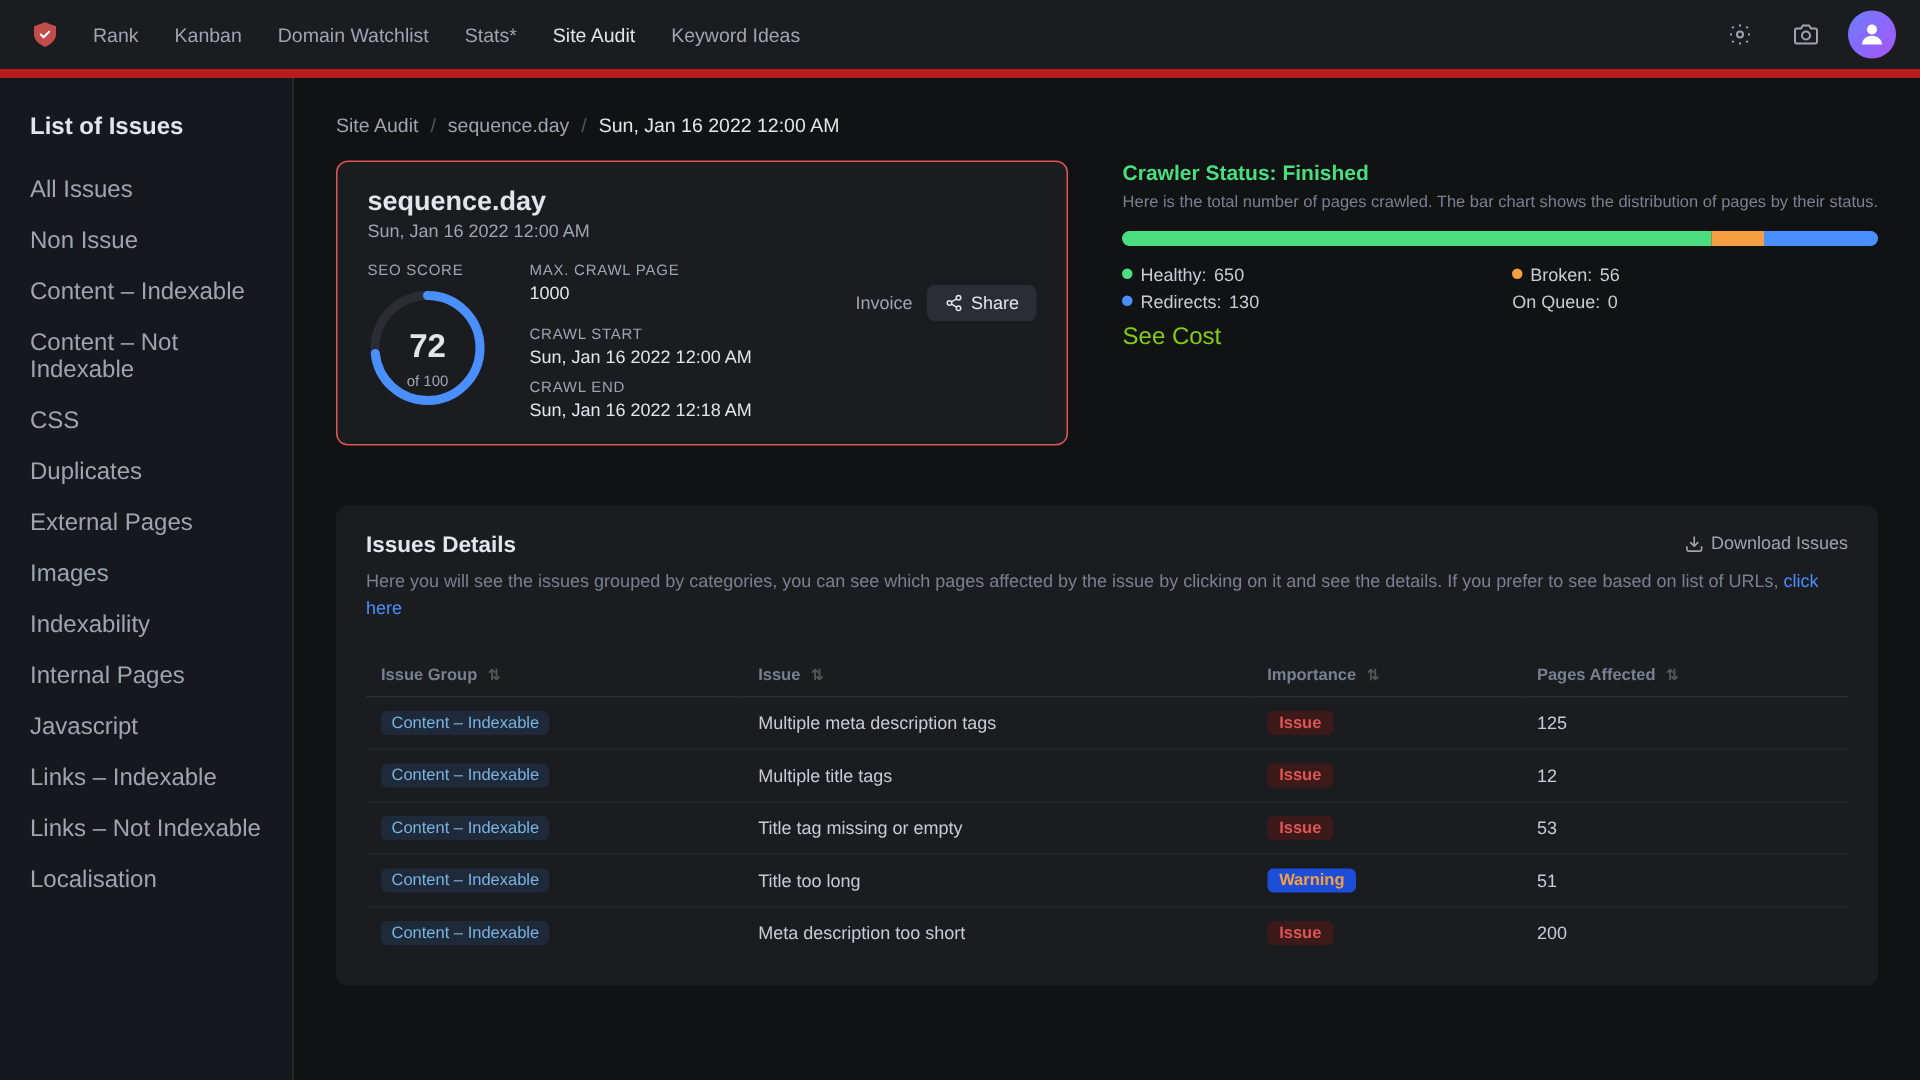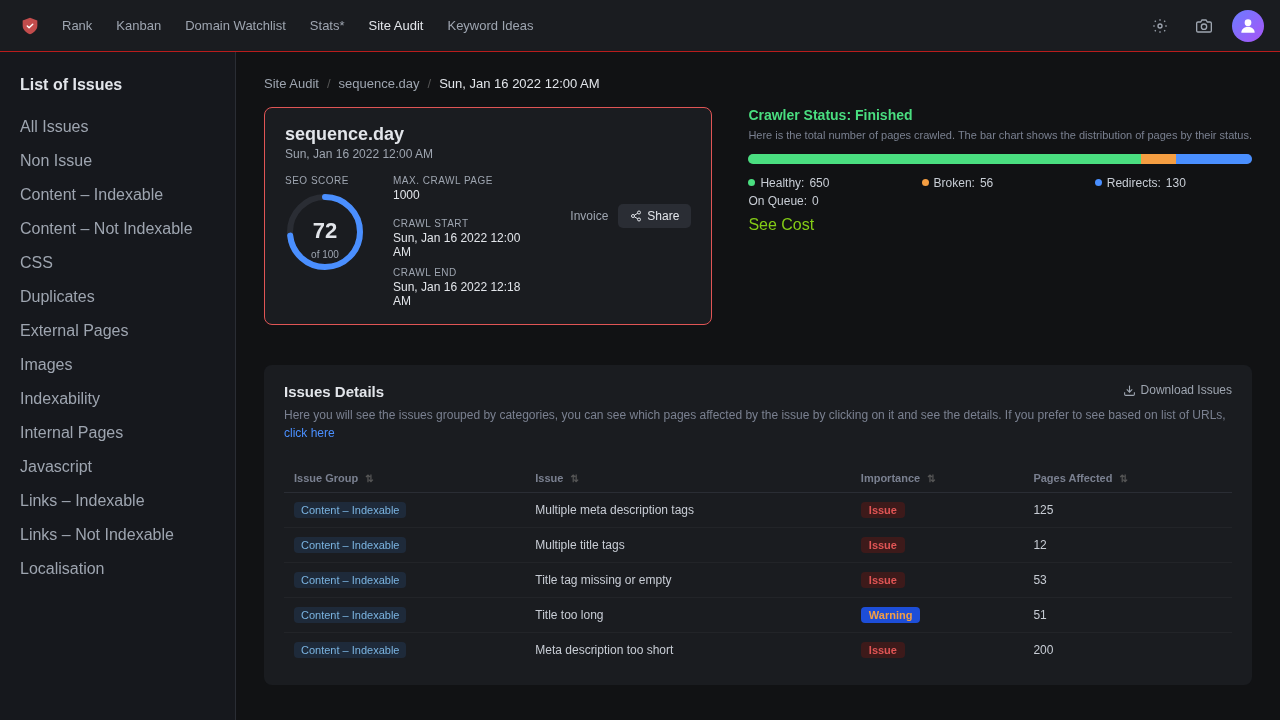--- a/index.html
+++ b/index.html
@@ -13,21 +13,21 @@
       overflow: hidden;
     }
 
     
     .topbar {
       background: #1a1c20;
       height: 52px;
       display: flex;
       align-items: center;
       padding: 0 16px;
-      border-bottom: 1px solid #b91c1c;
+      border-bottom: 6px solid #b91c1c;
       position: relative;
     }
     .topbar-logo {
       width: 28px;
       height: 28px;
       margin-right: 16px;
       display: flex;
       align-items: center;
       justify-content: center;
     }
@@ -76,21 +76,21 @@
     }
 
     
     .layout {
       display: flex;
       height: calc(720px - 52px);
     }
 
     
     .sidebar {
-      width: 236px;
+      width: 196px;
       background: #16181d;
       border-right: 1px solid #2a2d34;
       padding: 24px 0;
       flex-shrink: 0;
       overflow-y: auto;
     }
     .sidebar-title {
       color: #e2e5ea;
       font-size: 16px;
       font-weight: 600;
@@ -287,21 +287,21 @@
     .pb-broken {
       height: 100%;
       background: #f59e42;
     }
     .pb-redirect {
       height: 100%;
       background: #4a8fff;
     }
     .crawler-stats {
       display: grid;
-      grid-template-columns: 1fr 1fr 1fr;
+      grid-template-columns: 1fr 1fr;
       gap: 4px 16px;
       font-size: 12px;
     }
     .stat-item {
       display: flex;
       align-items: center;
       gap: 5px;
       color: #c8cdd5;
     }
     .stat-dot {

